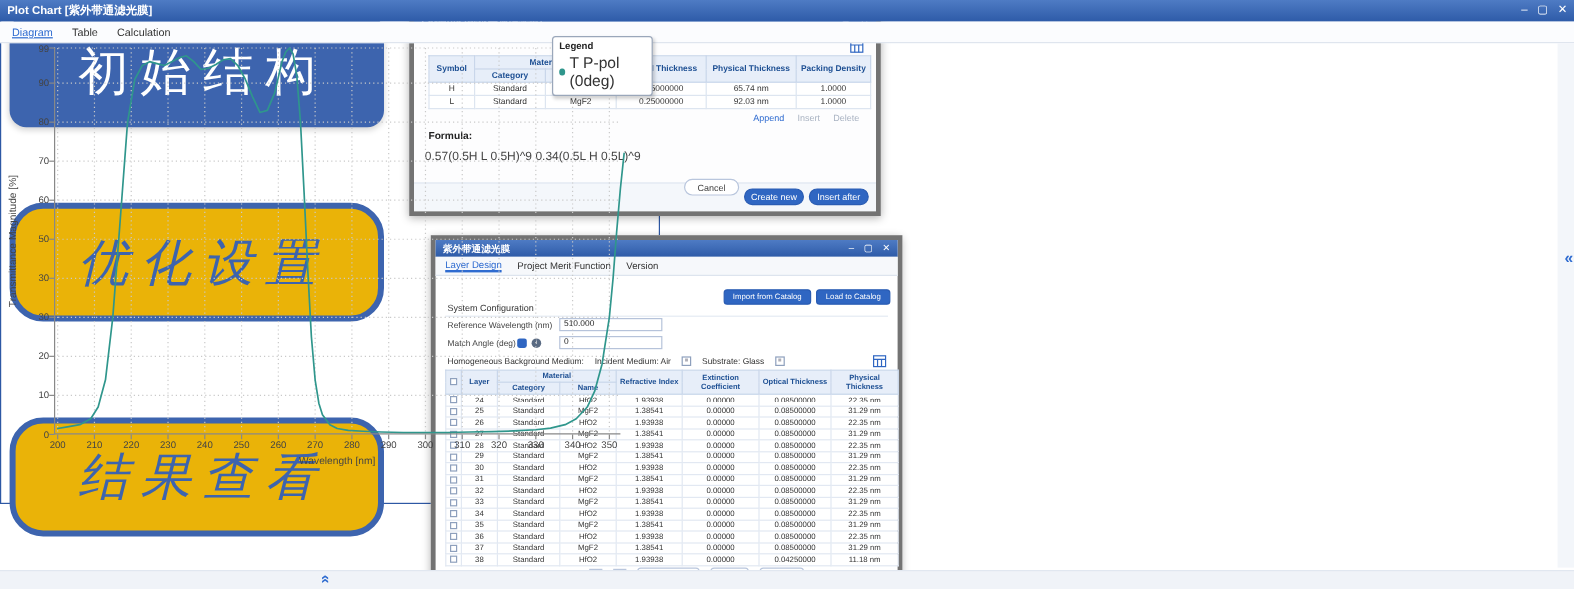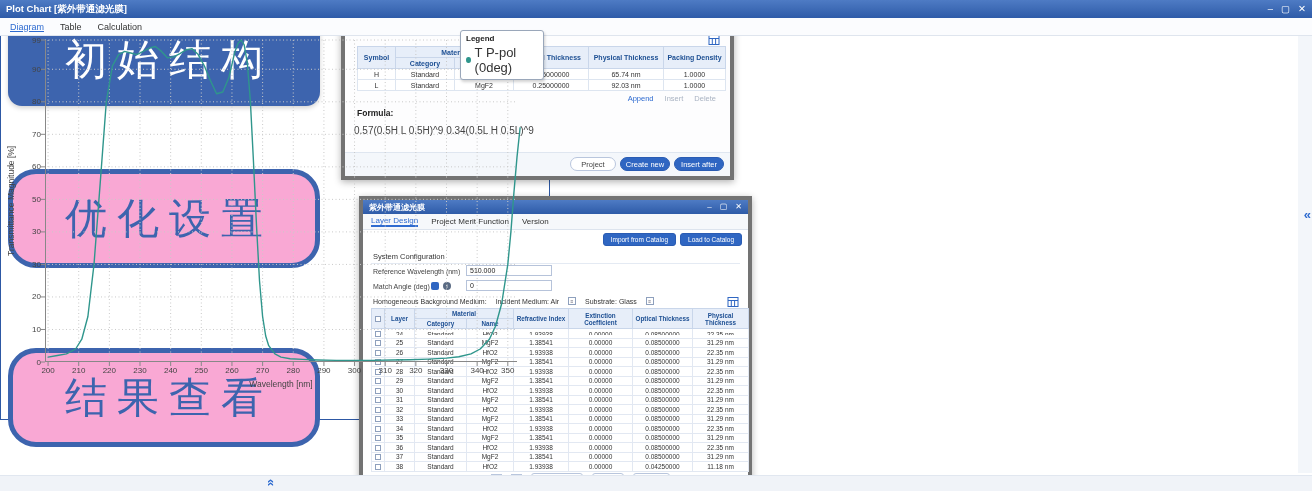--- a/index.html
+++ b/index.html
@@ -5,22 +5,22 @@
   * { margin:0; padding:0; box-sizing:border-box; }
   html,body { background:#fff; }
   body { font-family:"Liberation Sans", sans-serif; }
   .canvas { position:relative; width:1312px; height:491px; background:#ffffff; overflow:hidden; }
 
   
   .step { position:absolute; display:flex; align-items:center; justify-content:center;
           font-family:"DejaVu Serif","Liberation Serif",serif; letter-spacing:10px; text-indent:10px; }
   .step-filled { left:8px; top:13px; width:312px; height:93px; background:#3d64ae; color:#fff;
                  border-radius:14px; font-size:42px; box-shadow:0 2px 5px rgba(0,0,0,.18); }
-  .step-outline { width:312px; height:99px; background:#f9a8d4; border:5px solid #3d64ae; color:#3d64ae;
-                  border-radius:28px; font-size:42px; }
+  .step-outline { width:312px; height:99px; background:#eab308; border:5px solid #3d64ae; color:#3d64ae;
+                  border-radius:28px; font-size:42px;font-style:italic; }
   .step2 { left:8px; top:169px; }
   .step3 { left:8px; top:338px;margin-top:10px; }
 
   
   .window { position:absolute; background:#fdfdfe; border:4px solid #737373; box-shadow:0 2px 7px rgba(0,0,0,.3); }
   .titlebar { position:absolute; left:0; top:0; right:0; background:linear-gradient(180deg,#4e7bc4,#2e5ba8);
               color:#fff; display:flex; align-items:center; padding:0 6px; }
   .titlebar .title { font-weight:bold; white-space:nowrap; overflow:hidden; }
   .controls { margin-left:auto; display:flex; align-items:center; }
   .controls span { margin-left:8px; cursor:default; line-height:1; }
@@ -37,21 +37,21 @@
   .ftable-actions { position:absolute; right:14px; top:82px; display:flex; gap:11px; font-size:7.5px; }
   .link-blue { color:#2e6bd0; cursor:pointer; }
   .link-gray { color:#a9b3c2; cursor:default; }
   .formula-label { position:absolute; left:12px; top:96px; font-size:8.5px; font-weight:bold; color:#222; }
   .formula-text { position:absolute; left:9px; top:113px; font-size:10px; color:#444; }
   .fbutton-bar { position:absolute; left:0; right:0; bottom:0; height:24px; background:#f4f7fb; border-top:1px solid #dfe6f0; }
   .fbuttons { position:absolute; right:6px; bottom:5px; display:flex; gap:4px; }
   .btn { height:14px; border-radius:7px; font-size:7.5px; font-family:"Liberation Sans",sans-serif;
          display:flex; align-items:center; justify-content:center; cursor:pointer; }
   .btn-white { width:46px; background:#fff; border:1px solid #b9c6dd; color:#444; }
-  .btn-blue { background:#2f66c2; border:1px solid #2a5cb3; color:#fff; }
+  .btn-blue { background:#2f66c2; border:1px solid #2a5cb3; color:#fff;margin-top:8px; }
   .fbuttons .btn-blue { width:50px; }
 
   
   .layer-window { left:359px; top:196px; width:393px; height:308px; background:#fff; }
   .layer-window .titlebar { height:14px; font-size:8px; }
   .tabrow { position:absolute; left:0; top:14px; right:0; height:16px; background:#f6f8fb; border-bottom:1px solid #dde4ee;
             display:flex; align-items:center; gap:13px; padding:0 8px; font-size:8px; color:#333; }
   .tab { cursor:pointer; }
   .tab.active { color:#2e6bd0; border-bottom:2px solid #2e6bd0; }
   .catalog-buttons { position:absolute; right:6px; top:33px; display:flex; gap:4px; }
@@ -184,21 +184,21 @@
     </table>
     <div class="ftable-actions">
       <span class="link-blue">Append</span>
       <span class="link-gray">Insert</span>
       <span class="link-gray">Delete</span>
     </div>
     <div class="formula-label">Formula:</div>
     <div class="formula-text">0.57(0.5H L 0.5H)^9 0.34(0.5L H 0.5L)^9</div>
     <div class="fbutton-bar"></div>
     <div class="fbuttons">
-      <button class="btn btn-white">Project</button>
+      <button class="btn btn-white">Cancel</button>
       <button class="btn btn-blue">Create new</button>
       <button class="btn btn-blue">Insert after</button>
     </div>
   </div>
 
   <div class="window layer-window">
     <div class="titlebar">
       <span class="title">紫外带通滤光膜</span>
       <span class="controls">
         <span>–</span>

